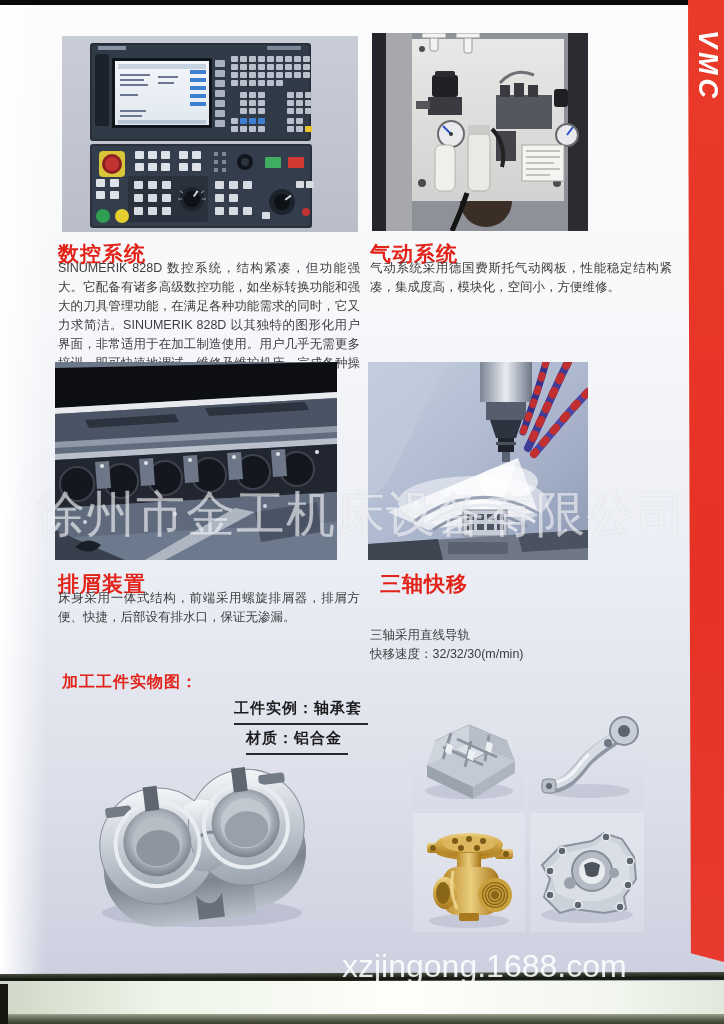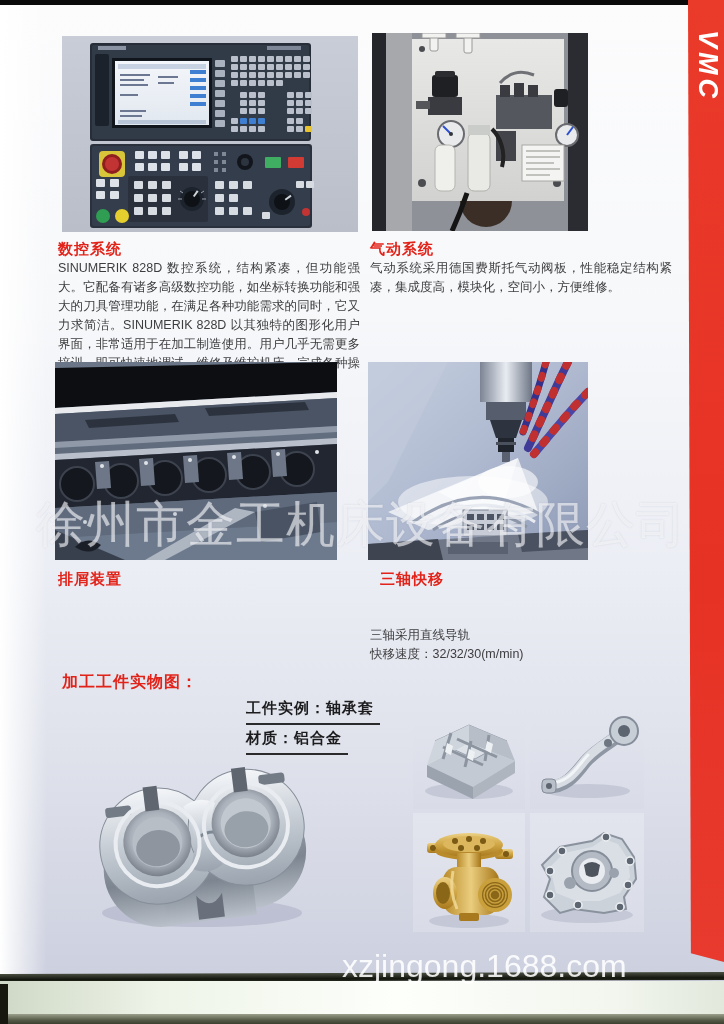--- a/index.html
+++ b/index.html
@@ -8,29 +8,29 @@
     background:linear-gradient(180deg,#fcfcfd 0%,#f7f8fa 30%,#eceef5 55%,#dcdfe9 78%,#cdd0df 95%);}
   .page::before{content:"";position:absolute;left:0;top:0;width:55px;height:100%;
     background:linear-gradient(90deg,#ffffff 0%,rgba(255,255,255,0) 85%);pointer-events:none;}
   .top-bar{position:absolute;left:0;top:0;width:724px;height:5px;background:#0a0a0a;}
   .red-stripe{position:absolute;right:0;top:0;width:36px;height:962px;background:linear-gradient(180deg,#ea3a2a 0%,#e63225 60%,#e83a2e 100%);
     clip-path:polygon(0 0,100% 0,100% 100%,8% 99.1%);}
   .vmc{writing-mode:vertical-rl;color:#fff;font-weight:bold;font-style:italic;
     font-size:27px;letter-spacing:4px;margin:30px 0 0 4px;}
   .photo{position:absolute;}
   .photo svg{display:block;}
-  .sec-title{position:absolute;color:#e2231a;font-weight:bold;font-size:15px;letter-spacing:1px;}
+  .sec-title{position:absolute;color:#e2231a;font-weight:bold;font-size:21px;letter-spacing:1px;}
   .body-text{position:absolute;font-size:12.5px;line-height:19px;color:#3d3d3f;text-align:justify;}
   .wp-heading{position:absolute;color:#e2231a;font-weight:bold;font-size:16px;letter-spacing:1px;text-align:center;}
   .wp-label{position:absolute;font-size:15px;font-weight:bold;color:#1c1c1e;
     border-bottom:2px solid #2a2a2c;padding:0 6px 5px 0;letter-spacing:1px;}
   .tile{position:absolute;background:linear-gradient(180deg,#e3e5ee 0%,#d9dbe7 100%);}
   .wm-center{position:absolute;left:36px;top:482px;width:680px;white-space:nowrap;
     font-size:49px;color:rgba(255,255,255,0.58);letter-spacing:1px;
-    text-shadow:0 0 2px rgba(130,135,160,0.25);margin-top:10px;}
+    text-shadow:0 0 2px rgba(130,135,160,0.25);}
   .wm-bottom{position:absolute;left:342px;top:948px;font-size:32px;white-space:nowrap;
     color:rgba(255,255,255,0.88);letter-spacing:0px;}
   .bottom-line{position:absolute;left:0;top:973px;width:724px;height:8px;
     background:linear-gradient(180deg,#4a4f42 0%,#14170e 70%,#23261c 100%);transform:rotate(-0.15deg);}
   .bottom-strip{position:absolute;left:0;top:981px;width:724px;height:33px;
     background:linear-gradient(90deg,#cfd8c6 0%,#eef4e8 22%,#fdfffb 55%,#f2f6ee 85%,#e2e8dc 100%);}
   .bottom-edge{position:absolute;left:0;top:1014px;width:724px;height:10px;
     background:linear-gradient(180deg,#9aa08c 0%,#565c48 60%,#3b4030 100%);}
   .corner-dark{position:absolute;left:0;top:984px;width:8px;height:40px;background:#17170f;}
 </style>
@@ -448,29 +448,30 @@
       <polygon points="0,182 220,168 220,198 0,198" fill="#707888"></polygon>
       <polygon points="0,182 70,177 75,198 0,198" fill="#3e4450"></polygon>
       <polygon points="150,172 220,168 220,186 154,190" fill="#4a5160"></polygon>
       <rect x="80" y="180" width="60" height="12" fill="#5a6170"></rect>
     </svg>
   </div>
 
   <div class="wm-center">徐州市金工机床设备有限公司</div>
 
   <div class="sec-title" style="left:58px;top:570px;">排屑装置</div>
+  <div class="body-text" style="left:58px;top:589px;width:302px;">床身采用一体式结构，前端采用螺旋排屑器，排屑方便、快捷，后部设有排水口，保证无渗漏。</div>
 
   <div class="sec-title" style="left:370px;top:570px;margin-left:10px;">三轴快移</div>
   <div class="body-text" style="left:370px;top:589px;width:302px;margin-top:37px;">
     <div>三轴采用直线导轨</div>
     <div>快移速度：32/32/30(m/min)</div>
   </div>
 
   <div class="wp-heading" style="left:62px;top:672px;">加工工件实物图：</div>
-  <div class="wp-label" style="left:246px;top:699px;">工件实例：轴承套</div>
+  <div class="wp-label" style="left:234px;top:699px;">工件实例：轴承套</div>
   <div class="wp-label" style="left:246px;top:729px;">材质：铝合金</div>
 
   <div class="photo" style="left:70px;top:745px;">
     <svg width="260" height="195" viewBox="0 0 260 195">
       <defs>
         <linearGradient id="metalTop" x1="0" y1="0" x2="0" y2="1">
           <stop offset="0" stop-color="#f4f6f9"></stop>
             <stop offset="0.5" stop-color="#c3cad2"></stop>
             <stop offset="1" stop-color="#9aa3ae"></stop>
         </linearGradient>

